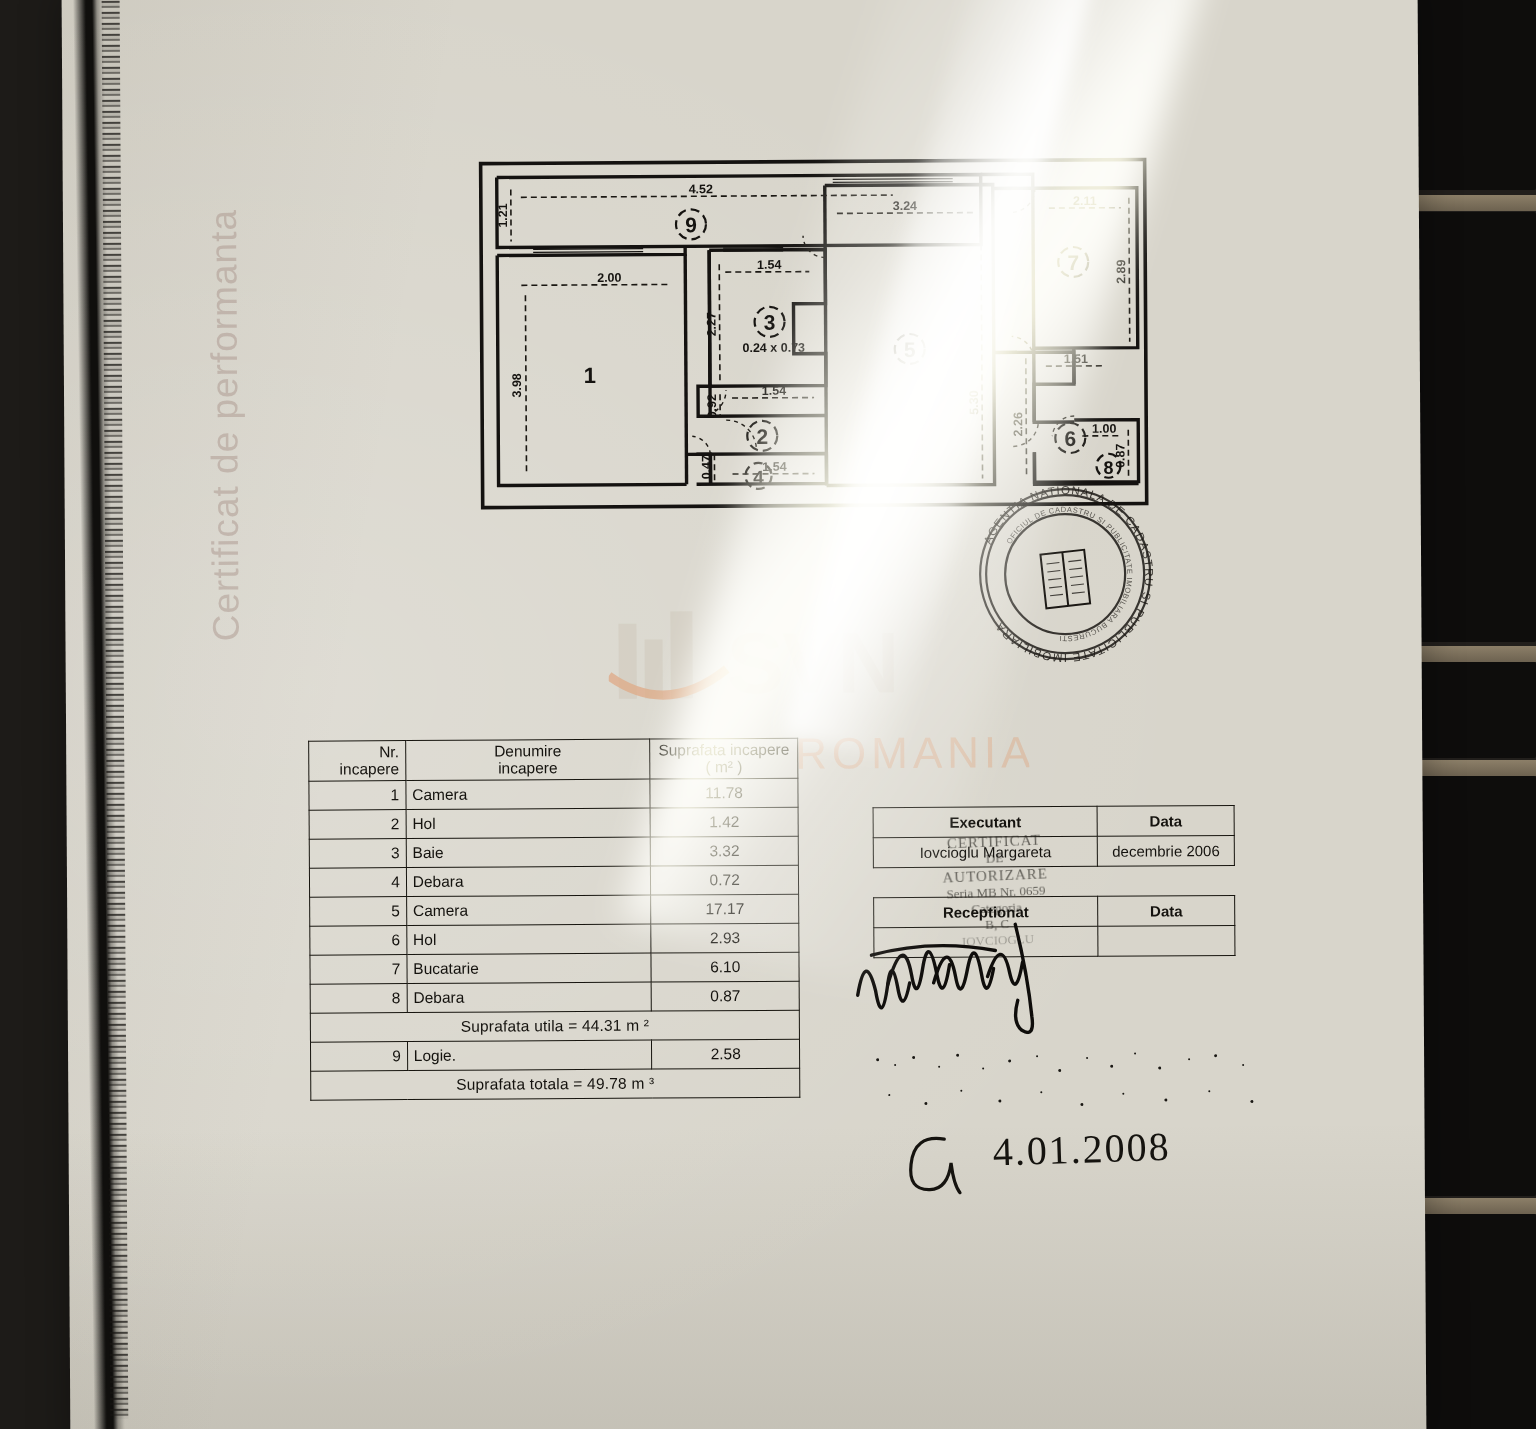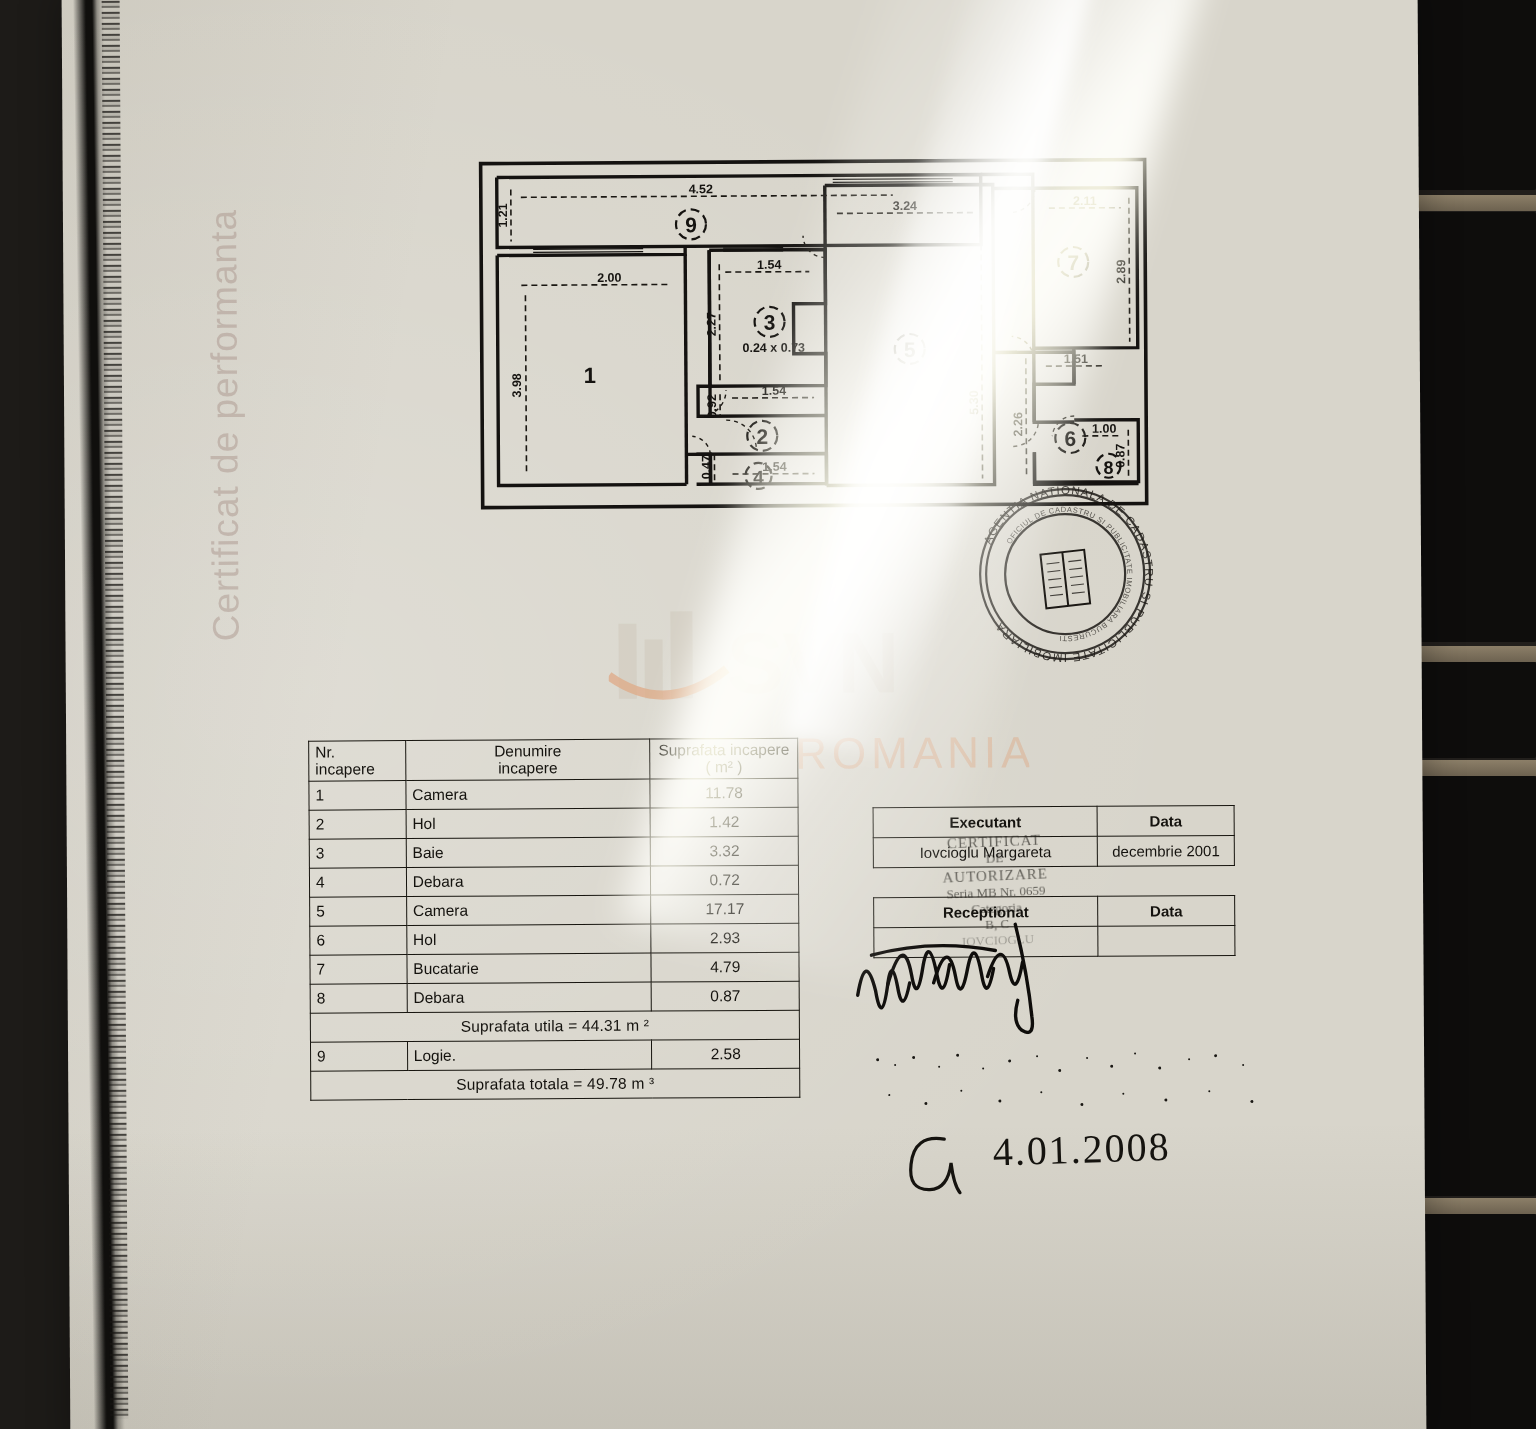--- a/index.html
+++ b/index.html
@@ -114,21 +114,21 @@
   }
   #room-table td, #room-table th {
     border:1.6px solid #17150f;
     font-size:15.5px;
     color:#14120e;
     padding:3px 6px;
     height:29px;
     font-weight:normal;
   }
   #room-table th { font-weight:normal; line-height:1.08; font-size:15.5px; }
-  .c-nr { width:99px; text-align:left; }
+  .c-nr { width:99px; text-align:right; }
   .c-name { width:260px; text-align:left; padding-left:56px; }
   .c-area { width:154px; text-align:center; }
   .sum-row td { text-align:center; font-weight:bold; font-size:16px; letter-spacing:.2px; }
 
   #exec-table {
     position:absolute; left:806px; top:822px; width:362px;
     border-collapse:collapse;
   }
   #exec-table td {
     border:1.6px solid #17150f;
@@ -415,21 +415,21 @@
           <td class="c-area">17.17</td>
         </tr>
         <tr>
           <td class="c-nr">6</td>
           <td class="c-name">Hol</td>
           <td class="c-area">2.93</td>
         </tr>
         <tr>
           <td class="c-nr">7</td>
           <td class="c-name">Bucatarie</td>
-          <td class="c-area">4.79</td>
+          <td class="c-area">6.10</td>
         </tr>
         <tr>
           <td class="c-nr">8</td>
           <td class="c-name">Debara</td>
           <td class="c-area">0.87</td>
         </tr>
         <tr class="sum-row">
           <td colspan="3">Suprafata utila = 44.31 m ²</td>
         </tr>
         <tr>
@@ -444,21 +444,21 @@
     </table>
 
     <table id="exec-table">
       <tbody>
         <tr>
           <td class="w1 bold">Executant</td>
           <td class="w2 bold">Data</td>
         </tr>
         <tr>
           <td class="w1">Iovcioglu Margareta</td>
-          <td class="w2">decembrie 2001</td>
+          <td class="w2">decembrie 2006</td>
         </tr>
         <tr>
           <td class="tbl-gap"></td>
             <td class="tbl-gap"></td>
         </tr>
         <tr>
           <td class="w1 bold">Receptionat</td>
           <td class="w2 bold">Data</td>
         </tr>
         <tr>

